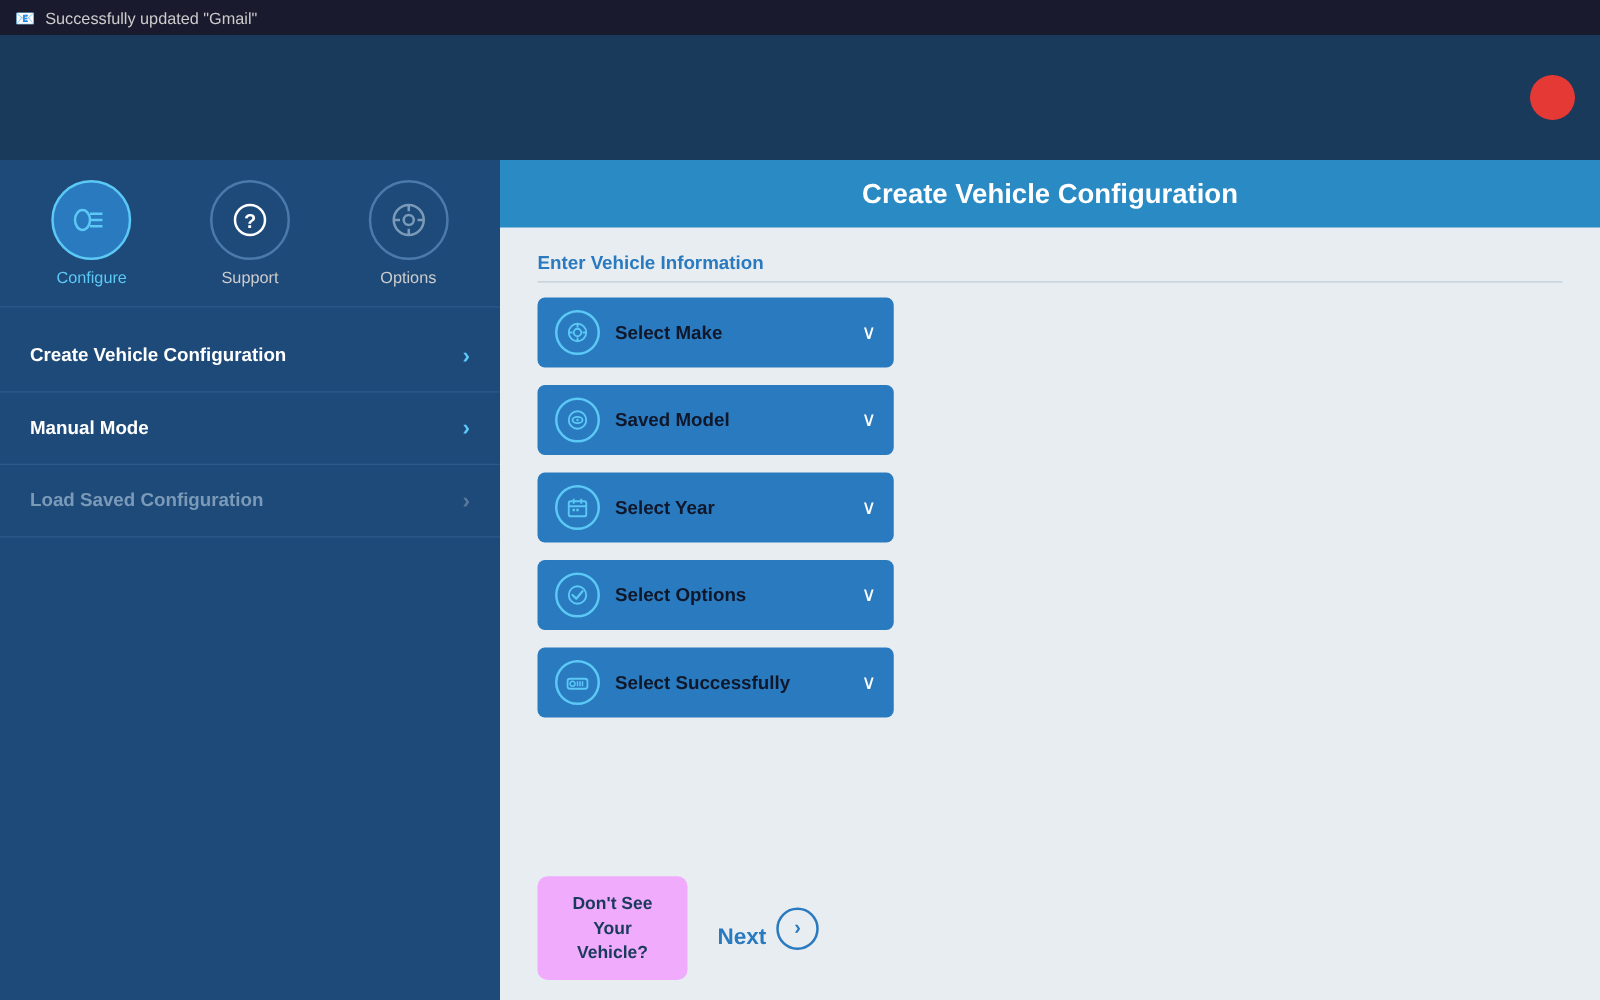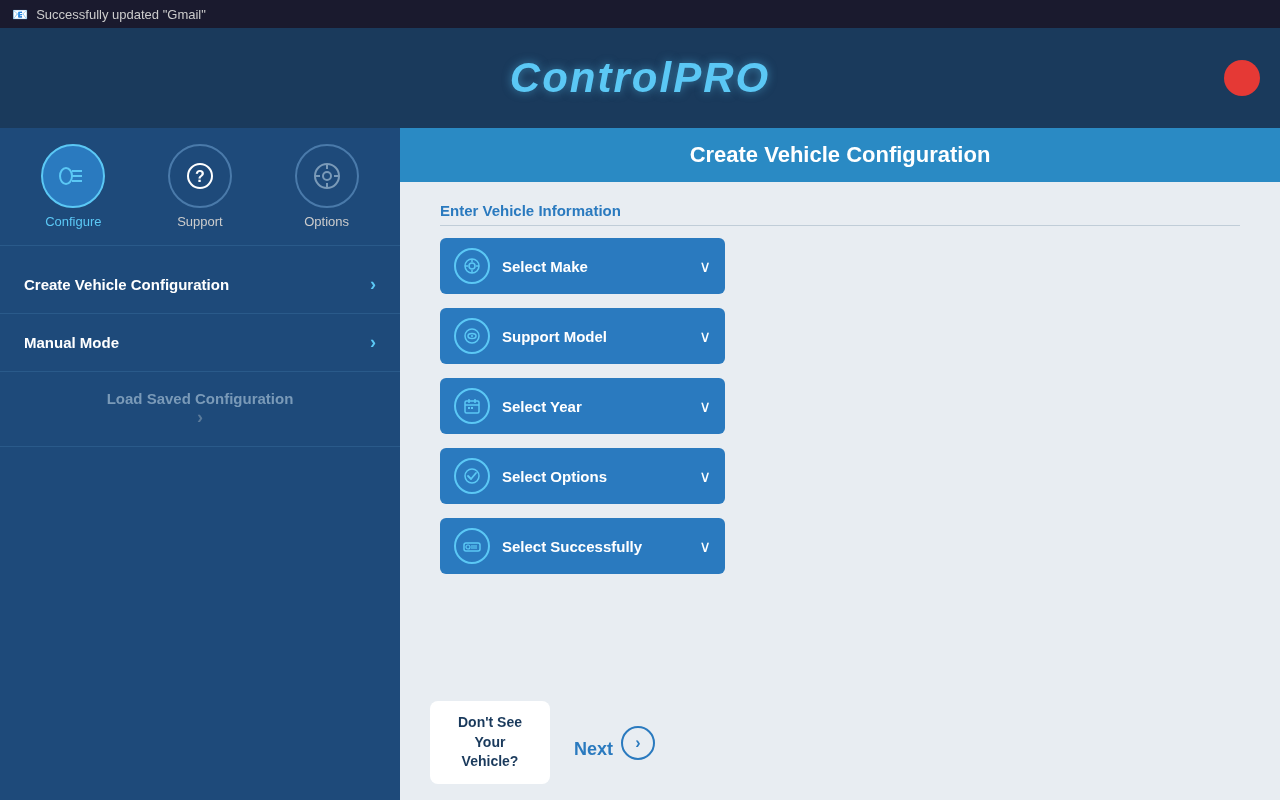--- a/index.html
+++ b/index.html
@@ -116,21 +116,20 @@
       font-size: 15px;
       font-weight: 600;
       cursor: pointer;
       border-bottom: 1px solid #2a5a8a;
     }
     .sidebar-menu-item.active {
       color: #fff;
     }
     .sidebar-menu-item.disabled {
       color: #7a9ab8;
-      flex-direction: column;
     }
     .sidebar-menu-item .chevron {
       color: #5bc8f5;
       font-size: 18px;
     }
     .sidebar-menu-item.disabled .chevron {
       color: #5a7a9a;
     }
 
     
@@ -147,21 +146,21 @@
       padding: 14px 24px;
       color: #fff;
       font-size: 22px;
       font-weight: bold;
       text-align: center;
     }
 
     
     .content-body {
       flex: 1;
-      padding: 20px 40px;
+      padding: 20px 30px;
       overflow-y: auto;
     }
 
     .section-label {
       color: #2a7abf;
       font-size: 15px;
       font-weight: bold;
       margin-bottom: 12px;
       border-bottom: 1px solid #c0cdd8;
       padding-bottom: 6px;
@@ -185,40 +184,40 @@
       border-radius: 50%;
       border: 2px solid #5bc8f5;
       display: flex;
       align-items: center;
       justify-content: center;
       color: #5bc8f5;
       font-size: 16px;
       flex-shrink: 0;
     }
     .dropdown-label {
-      color: #ffffff;
+      color: #0f172a;
       font-size: 15px;
       font-weight: 600;
       flex: 1;
     }
     .dropdown-chevron {
       color: #fff;
       font-size: 16px;
     }
 
     
     .content-footer {
       padding: 16px 30px;
       display: flex;
       align-items: center;
       gap: 24px;
     }
 
     .dont-see-btn {
-      background: #ffffff;
+      background: #f0abfc;
       color: #1a3a5c;
       border: none;
       border-radius: 8px;
       padding: 12px 20px;
       font-size: 14px;
       font-weight: bold;
       cursor: pointer;
       text-align: center;
       line-height: 1.4;
       width: 120px;
@@ -249,21 +248,20 @@
   </style>
 </head>
 <body>
 
 <div class="notification-bar">
   <span class="icon">📧</span>
   <span>Successfully updated "Gmail"</span>
 </div>
 
 <div class="header">
-  <div class="header-title">ControlPRO</div>
   <div class="header-dot"></div>
 </div>
 
 <div class="main-layout">
 
   <div class="sidebar">
 
     <div class="nav-icons">
 
       <div class="nav-item active">
@@ -349,21 +347,21 @@
       </div>
 
       <div class="dropdown-select">
         <div class="dropdown-icon-circle">
           <svg width="18" height="18" viewBox="0 0 18 18" fill="none">
             <circle cx="9" cy="9" r="7" stroke="#5bc8f5" stroke-width="1.5" fill="none"></circle>
             <ellipse cx="9" cy="9" rx="4" ry="2.5" stroke="#5bc8f5" stroke-width="1.5" fill="none"></ellipse>
             <circle cx="9" cy="9" r="1" fill="#5bc8f5"></circle>
           </svg>
         </div>
-        <span class="dropdown-label">Support Model</span>
+        <span class="dropdown-label">Saved Model</span>
         <span class="dropdown-chevron">∨</span>
       </div>
 
       <div class="dropdown-select">
         <div class="dropdown-icon-circle">
           <svg width="18" height="18" viewBox="0 0 18 18" fill="none">
             <rect x="2" y="4" width="14" height="12" rx="1.5" stroke="#5bc8f5" stroke-width="1.5" fill="none"></rect>
             <line x1="2" y1="8" x2="16" y2="8" stroke="#5bc8f5" stroke-width="1.5"></line>
             <line x1="6" y1="2" x2="6" y2="6" stroke="#5bc8f5" stroke-width="1.5"></line>
             <line x1="12" y1="2" x2="12" y2="6" stroke="#5bc8f5" stroke-width="1.5"></line>

